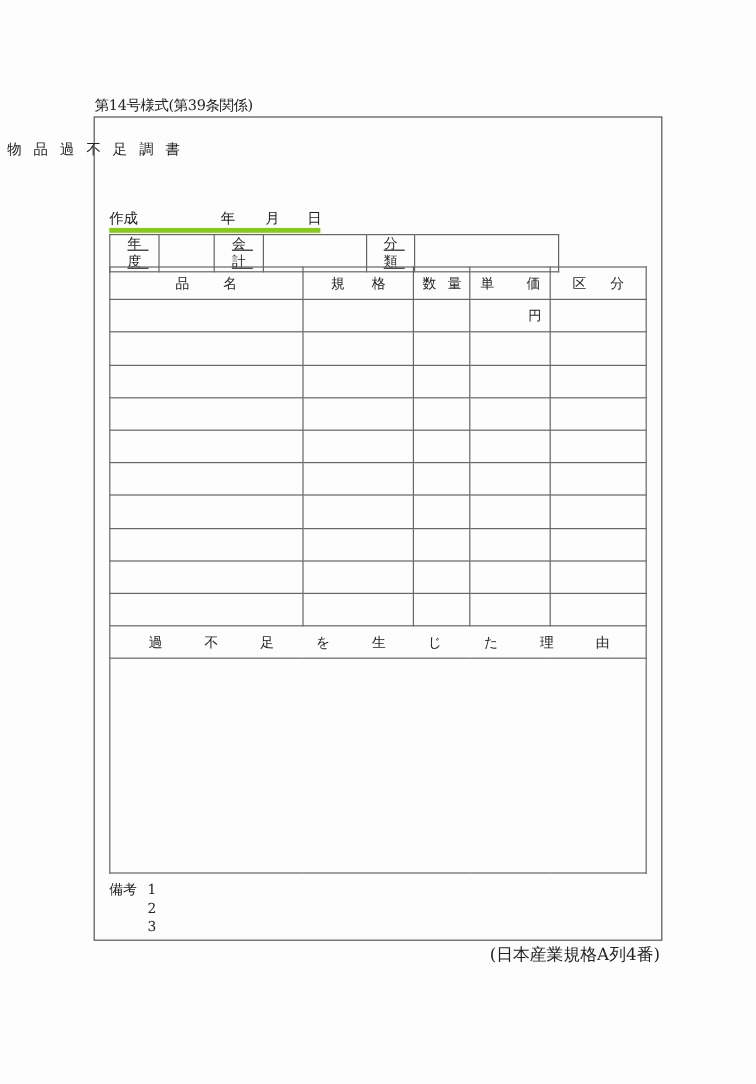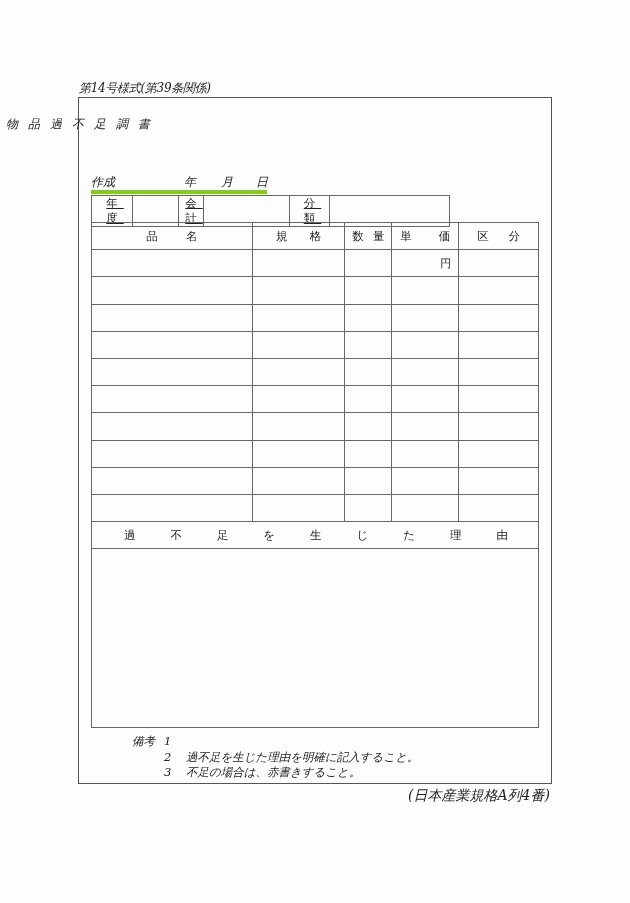--- a/index.html
+++ b/index.html
@@ -1,37 +1,37 @@
 <!DOCTYPE html>
 <html><head>
 <meta charset="utf-8">
 <style>
   html, body { margin:0; padding:0; background:#fdfdfd; }
   body { width:630px; height:903px; position:relative; overflow:hidden;
          font-family: "DejaVu Serif", "Liberation Serif", serif; color:#222; }
-  .abs { position:absolute;font-style:italic; }
+  .abs { position:absolute; }
   .form-label { left:79px; top:80px; font-size:12px; letter-spacing:-0.3px; }
   .outer { left:78px; top:97px; width:474px; height:687px; border:1px solid #555; box-sizing:border-box; }
   .title { left:0; width:630px; top:116px; text-align:left; font-size:12px; letter-spacing:10px; padding-left:6px; box-sizing:border-box; }
   .created { left:91px; top:174px; width:176px; height:16px; border-bottom:4px solid #84cc16; font-size:12px; }
   .created span { position:absolute; top:0; }
   table { border-collapse:collapse; position:absolute; }
   td { border:1px solid #666; padding:0; font-size:11.5px; text-align:center; box-sizing:border-box; }
   .meta { left:91px; top:195px; height:27px;text-decoration:underline; }
   .meta td { height:27px; }
   .lbl { letter-spacing:6px; padding-left:6px; }
   .main { left:91px; top:222px; width:448px; }
   .main td { height:27.2px; }
   .spaced { display:flex; justify-content:space-around; padding:0 10px; }
   .yen { text-align:right; padding-right:7px; font-size:11px; }
   .reason-hdr td { height:27px; }
   .reason-body td { height:179px; }
   .notes { left:91px; top:734px; font-size:11.5px; line-height:15.5px; }
   .notes .row { display:flex; }
-  .notes .k { width:32px;margin-left:41px; }
+  .notes .k { width:32px; }
   .notes .n { width:22px; }
   .footer { right:80px; top:787px; font-size:14px; }
 </style>
 </head>
 <body>
 
 <div class="abs form-label">第14号様式(第39条関係)</div>
 
 <div class="abs outer"></div>
 
@@ -42,21 +42,21 @@
   <span style="left:93px">年</span>
   <span style="left:130px">月</span>
   <span style="left:165px">日</span>
 </div>
 
 <table class="meta">
   <tbody>
       <tr>
     <td style="width:41px" class="lbl">年度</td>
     <td style="width:46px"></td>
-    <td style="width:25px" class="lbl">会計</td>
+    <td style="width:41px" class="lbl">会計</td>
     <td style="width:86px"></td>
     <td style="width:40px" class="lbl">分類</td>
     <td style="width:120px"></td>
   </tr>
 </tbody>
   </table>
 
 <table class="main">
   <colgroup>
     <col style="width:161px">
@@ -190,22 +190,20 @@
   </table>
 
 <div class="abs notes">
   <div class="row">
     <span class="k">備考</span>
     <span class="n">1</span>
   </div>
   <div class="row">
     <span class="k"></span>
     <span class="n">2</span>
-    <span>過不足を生じた理由を明確に記入すること。</span>
   </div>
   <div class="row">
     <span class="k"></span>
     <span class="n">3</span>
-    <span>不足の場合は、赤書きすること。</span>
   </div>
 </div>
 
 <div class="abs footer">(日本産業規格A列4番)</div>
 
 </body></html>

